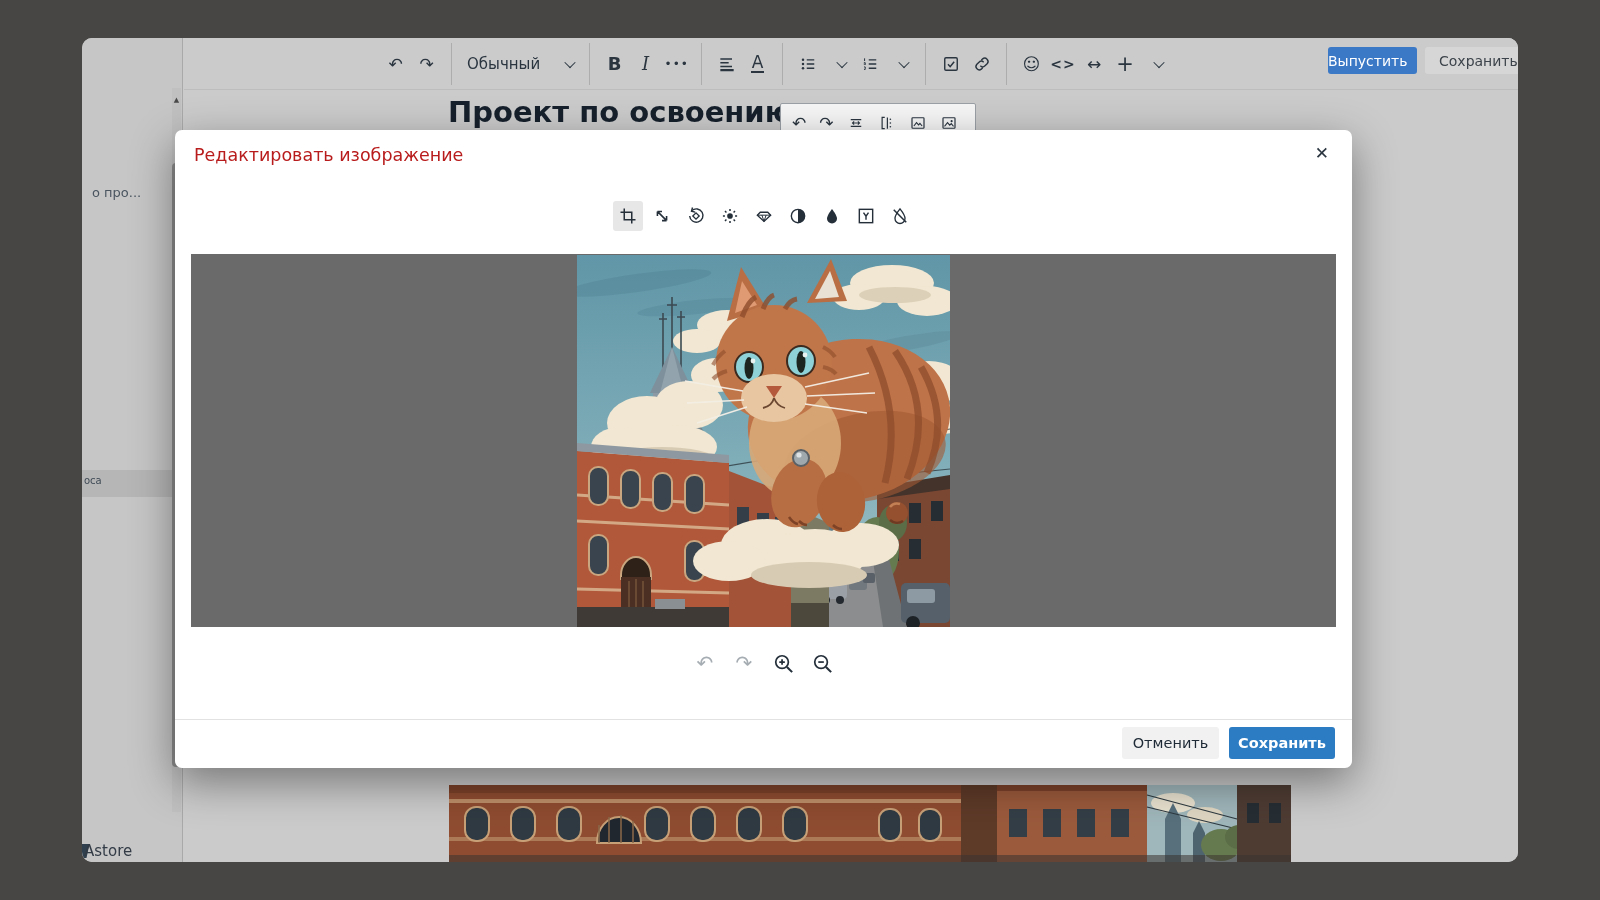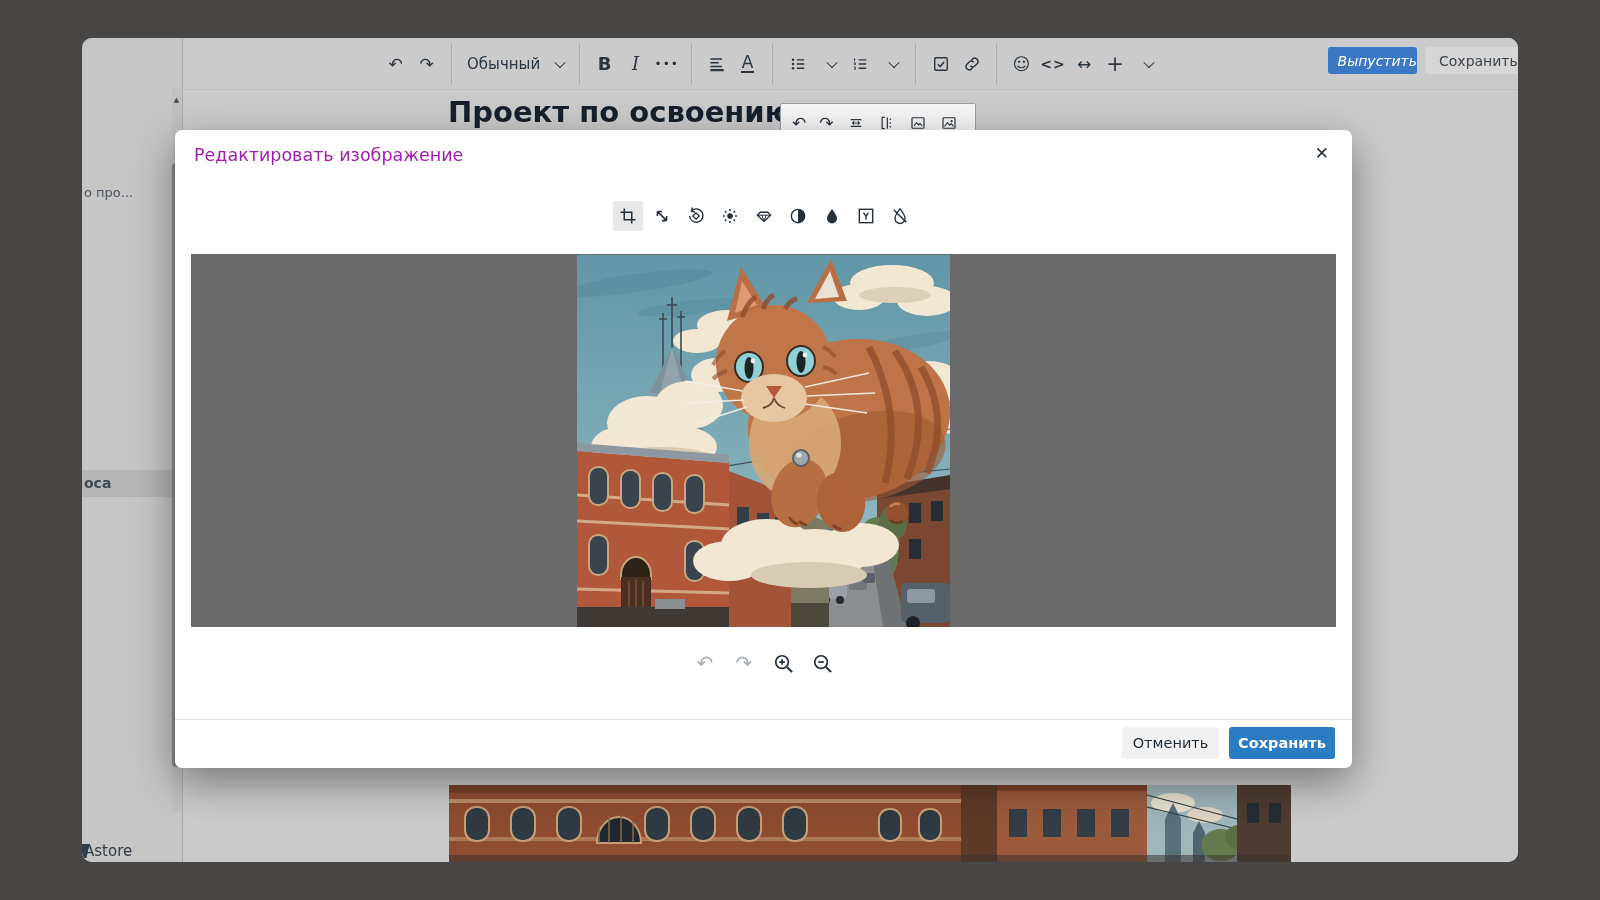--- a/index.html
+++ b/index.html
@@ -13,70 +13,70 @@
 
   
   .window {
     position:absolute; left:82px; top:38px; width:1436px; height:824px;
     background:#cbcbcb; border-radius:10px; overflow:hidden;
   }
 
   
   .sidebar { position:absolute; left:0; top:0; width:101px; height:100%;
     background:#c6c6c6; border-right:1px solid #a9a9a9; }
-  .sb-item { position:absolute; left:2px; font-size:13px; color:#4a5560; white-space:nowrap; cursor:pointer; }
+  .sb-item { position:absolute; left:10px; font-size:13px; color:#4a5560; white-space:nowrap; cursor:pointer; }
   .sb-item.trunc { top:147px; }
   .sb-sel-row { position:absolute; left:0; top:432px; width:90px; height:27px; background:#b6b6b6; cursor:pointer; }
-  .sb-sel-row span { position:absolute; left:2px; top:5px; font-size:14px; color:#3f4a55;font-weight:bold; }
+  .sb-sel-row span { position:absolute; left:2px; top:5px; font-size:10px; color:#3f4a55; }
   .sb-account { position:absolute; left:2px; top:804px; font-size:15px; font-weight:normal; color:#323b46; cursor:pointer; }
   .sb-logo-wedge { position:absolute; left:-4px; top:806px; width:10px; height:14px; background:#30404e; transform:skewX(-12deg); }
   .sb-scroll-track { position:absolute; left:90px; top:50px; width:9px; height:724px; background:#c0c0c0; }
   .sb-scroll-arrow { position:absolute; left:89px; top:58px; width:11px; text-align:center; font-size:7px; color:#4a4a4a; cursor:pointer; }
   .sb-scroll-thumb { position:absolute; left:90px; top:125px; width:9px; height:604px; background:#8d8d8d; border-radius:4px; cursor:pointer; }
 
   
   .main { position:absolute; left:102px; top:0; width:1334px; height:100%; background:#cbcbcb; }
 
   .toolbar {
     position:absolute; left:0; top:0; width:100%; height:52px; background:#cbcbcb;
     border-bottom:1px solid #bdbdbd; display:flex; align-items:center; padding-left:196px;
   }
   .tb-btn { display:flex; align-items:center; justify-content:center; min-width:25px; height:32px;
     margin:0 3px; color:#2a3540; font-size:17px; cursor:pointer; user-select:none; }
   .tb-btn svg { display:block; }
   .tb-bold { font-weight:bold; font-size:18px; }
   .tb-italic { font-style:italic; font-family:"DejaVu Serif","Liberation Serif",serif; font-size:18px; }
   .tb-divider { width:1px; height:42px; background:#adadad; margin:0 9px; }
   .tb-style { display:flex; align-items:center; font-size:15px; color:#2a3540; cursor:pointer; padding:0 6px; }
-  .tb-style .label { margin-right:16px; }
+  .tb-style .label { margin-right:26px; }
   .chev { width:8px; height:8px; border-right:1.8px solid #2a3540; border-bottom:1.8px solid #2a3540;
     transform:rotate(45deg) translate(-1px,-1px); display:inline-block; }
   .chev-sm { margin-left:6px; }
   .tb-underA { border-bottom:2.5px solid #2a3540; line-height:17px; font-size:17px; padding:0 1px; }
 
   .btn-publish { position:absolute; left:1144px; top:9px; width:89px; height:27px; border-radius:3px;
-    background:#3b78c6; color:#fff; font-size:14px; display:flex; align-items:center; justify-content:flex-end; cursor:pointer;font-style:italic; }
+    background:#3b78c6; color:#fff; font-size:14px; display:flex; align-items:center; justify-content:flex-start; cursor:pointer; }
   .btn-save-top { position:absolute; left:1241px; top:9px; width:112px; height:27px; border-radius:3px;
     background:#d6d6d6; color:#3c434a; font-size:14px; display:flex; align-items:center; justify-content:flex-start;
     padding-left:14px; cursor:pointer; }
 
   .doc-title { position:absolute; left:264px; top:57px; font-size:29px; font-weight:bold; color:#16202c;
     white-space:nowrap; cursor:text; }
 
   .float-toolbar { position:absolute; left:596px; top:65px; width:196px; height:40px; background:#f6f6f6;
     border:1px solid #9aa0a6; border-radius:2px; display:flex; align-items:center; padding:0 11px; gap:13px; }
   .float-toolbar .fbtn { color:#2a3540; font-size:17px; display:flex; align-items:center; cursor:pointer; }
 
   .doc-image { position:absolute; left:265px; top:747px; width:842px; height:77px; overflow:hidden; }
   .doc-image svg { display:block; }
 
   
   .modal { position:absolute; left:175px; top:130px; width:1177px; height:638px; background:#fff;
     border-radius:7px; box-shadow:0 14px 44px rgba(0,0,0,.42); z-index:10; }
-  .modal-title { position:absolute; left:19px; top:15px; font-size:17.5px; color:#a21caf; }
+  .modal-title { position:absolute; left:19px; top:15px; font-size:17.5px; color:#b91c1c; }
   .modal-close { position:absolute; right:23px; top:13px; font-size:17px; color:#2a3540; cursor:pointer; }
 
   .edit-tools { position:absolute; left:0; top:71px; width:100%; display:flex; justify-content:center; gap:4px; }
   .tool-btn { width:30px; height:30px; border-radius:3px; display:flex; align-items:center; justify-content:center; cursor:pointer; }
   .tool-btn.selected { background:#e7e7e7; }
   .tool-btn svg { display:block; }
 
   .preview { position:absolute; left:16px; top:124px; width:1145px; height:373px; background:#6a6a6a;
     display:flex; align-items:center; justify-content:center; overflow:hidden; }
   .preview svg { display:block; }

